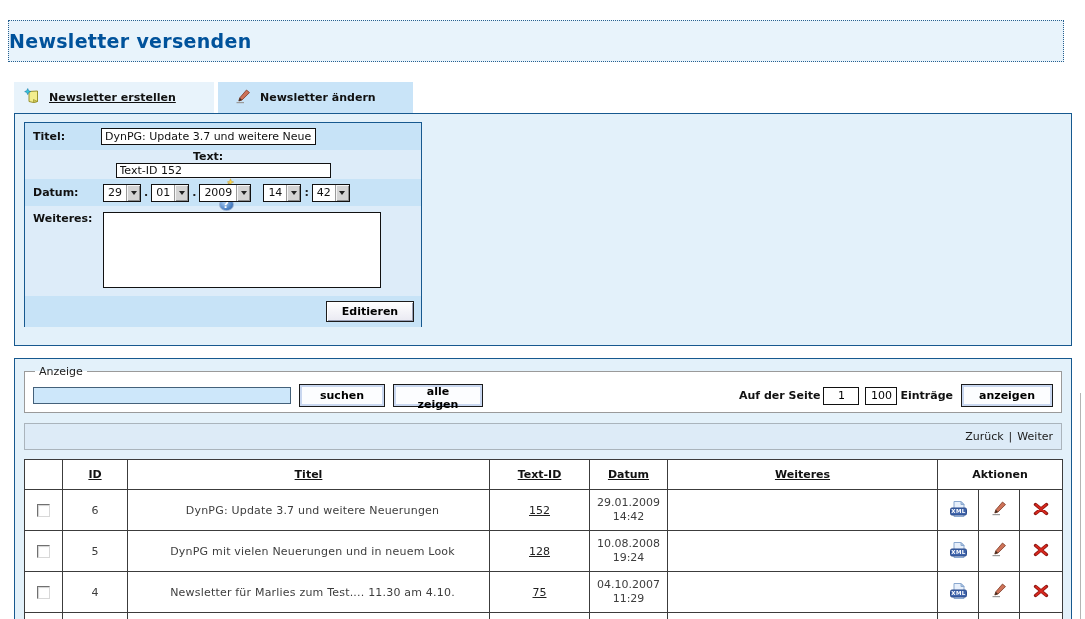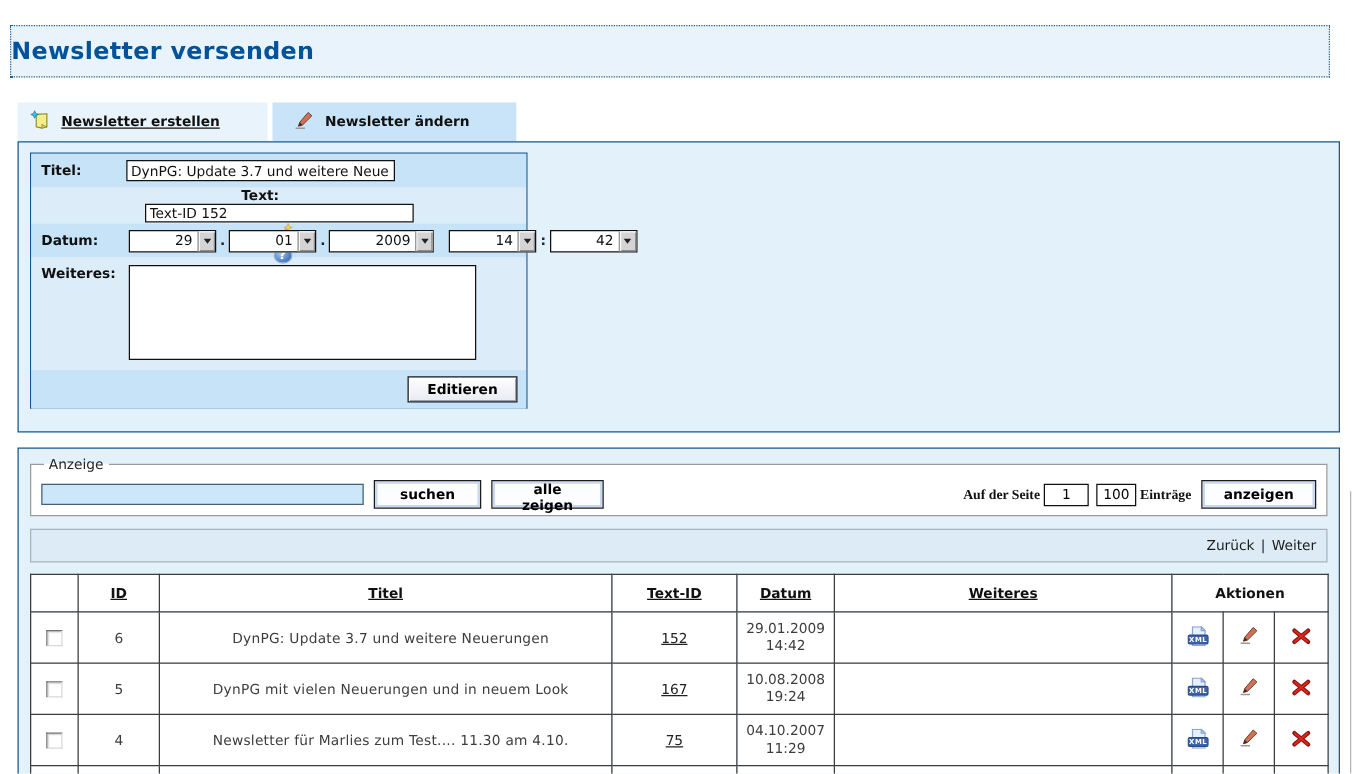--- a/index.html
+++ b/index.html
@@ -56,21 +56,21 @@
     background:radial-gradient(circle at 35% 30%, #a9cdf4, #4a7fc1 65%, #2f5f9e);
     border:1px solid #9ab0d0; color:#fff; font-weight:bold; font-size:10px;
     display:inline-flex; align-items:center; justify-content:center;
   }
 
   
   .sel {
     display:inline-flex; align-items:center; height:18px; background:#fff;
     border:1px solid #111; margin:0 2px; cursor:pointer;
   }
-  .sel .val { padding:0 4px; min-width:18px; color:#111;margin-left:32px; }
+  .sel .val { padding:0 4px; min-width:18px; color:#111; }
   .sel.year .val { min-width:32px; }
   .sel .sbtn {
     width:14px; height:16px; background:#d4d4d4; flex:none;
     border-left:1px solid #9a9a9a;
     box-shadow: inset 1px 1px 0 #f6f6f6, inset -1px -1px 0 #8c8c8c;
     display:flex; align-items:center; justify-content:center;
   }
   .sel .arrow { width:0; height:0; border-left:3px solid transparent; border-right:3px solid transparent; border-top:4px solid #222; }
   .sep { font-weight:bold; margin:0 1px; }
 
@@ -96,21 +96,21 @@
     border:1px solid #9a9a9a; background:#fff; padding:4px 8px 16px 8px;
   }
   fieldset.anzeige legend { padding:0 4px; margin-left:2px; color:#222; }
   .anzeige-row { display:flex; align-items:center; margin-top:2px; }
   .search-input {
     width:258px; height:17px; background:#cde7fa; border:1px solid #44617a;
     font:11px "DejaVu Sans", sans-serif; padding:0 3px;
   }
   .gap { width:8px; flex:none; }
   .spacer { flex:1; }
-  .pp-label { font-weight:bold; color:#111;font-family:Liberation Serif, serif; }
+  .pp-label { font-weight:bold; color:#111; }
   .pp-input {
     height:18px; border:1px solid #111; background:#fff; text-align:center;
     font:11px "DejaVu Sans", sans-serif; margin:0 3px;
   }
   .pp-page { width:36px; } .pp-count { width:32px; }
 
   .pager-bar {
     position:absolute; left:9px; top:64px; width:1038px; height:27px;
     background:#ddebf7; border:1px solid #aab4bc;
     display:flex; align-items:center; justify-content:flex-end; padding-right:8px; gap:5px;
@@ -316,21 +316,21 @@
                   <path d="M3 3.8 L13 12.2 M13 3.8 L3 12.2" stroke="#d8281e" stroke-width="1.8" stroke-linecap="round"></path>
                 </svg></span></td>
       </tr>
 
       <tr>
         <td>
               <div class="checkbox"></div>
             </td>
         <td>5</td>
         <td class="c-titel">DynPG mit vielen Neuerungen und in neuem Look</td>
-        <td class="c-textid"><span>167</span></td>
+        <td class="c-textid"><span>128</span></td>
         <td>
               <div class="date-cell"><span>10.08.2008</span><br><span>19:24</span></div>
             </td>
         <td></td>
         <td><span class="icon-btn"><svg width="17" height="16" viewBox="0 0 17 16">
                   <path d="M4 0.5 H11 L14 3.5 V15.5 H4 Z" fill="#e8f0fb" stroke="#8aa8cf"></path>
                   <path d="M11 0.5 L14 3.5 H11 Z" fill="#b8cfe8" stroke="#8aa8cf"></path>
                   <rect x="0.5" y="7" width="16" height="7" rx="1.5" fill="#3f64ab" stroke="#2a4a8a"></rect>
                   <text x="8.5" y="12.3" font-size="5.5" font-weight="bold" fill="#fff" text-anchor="middle" letter-spacing="0.4">XML</text>
                 </svg></span></td>

